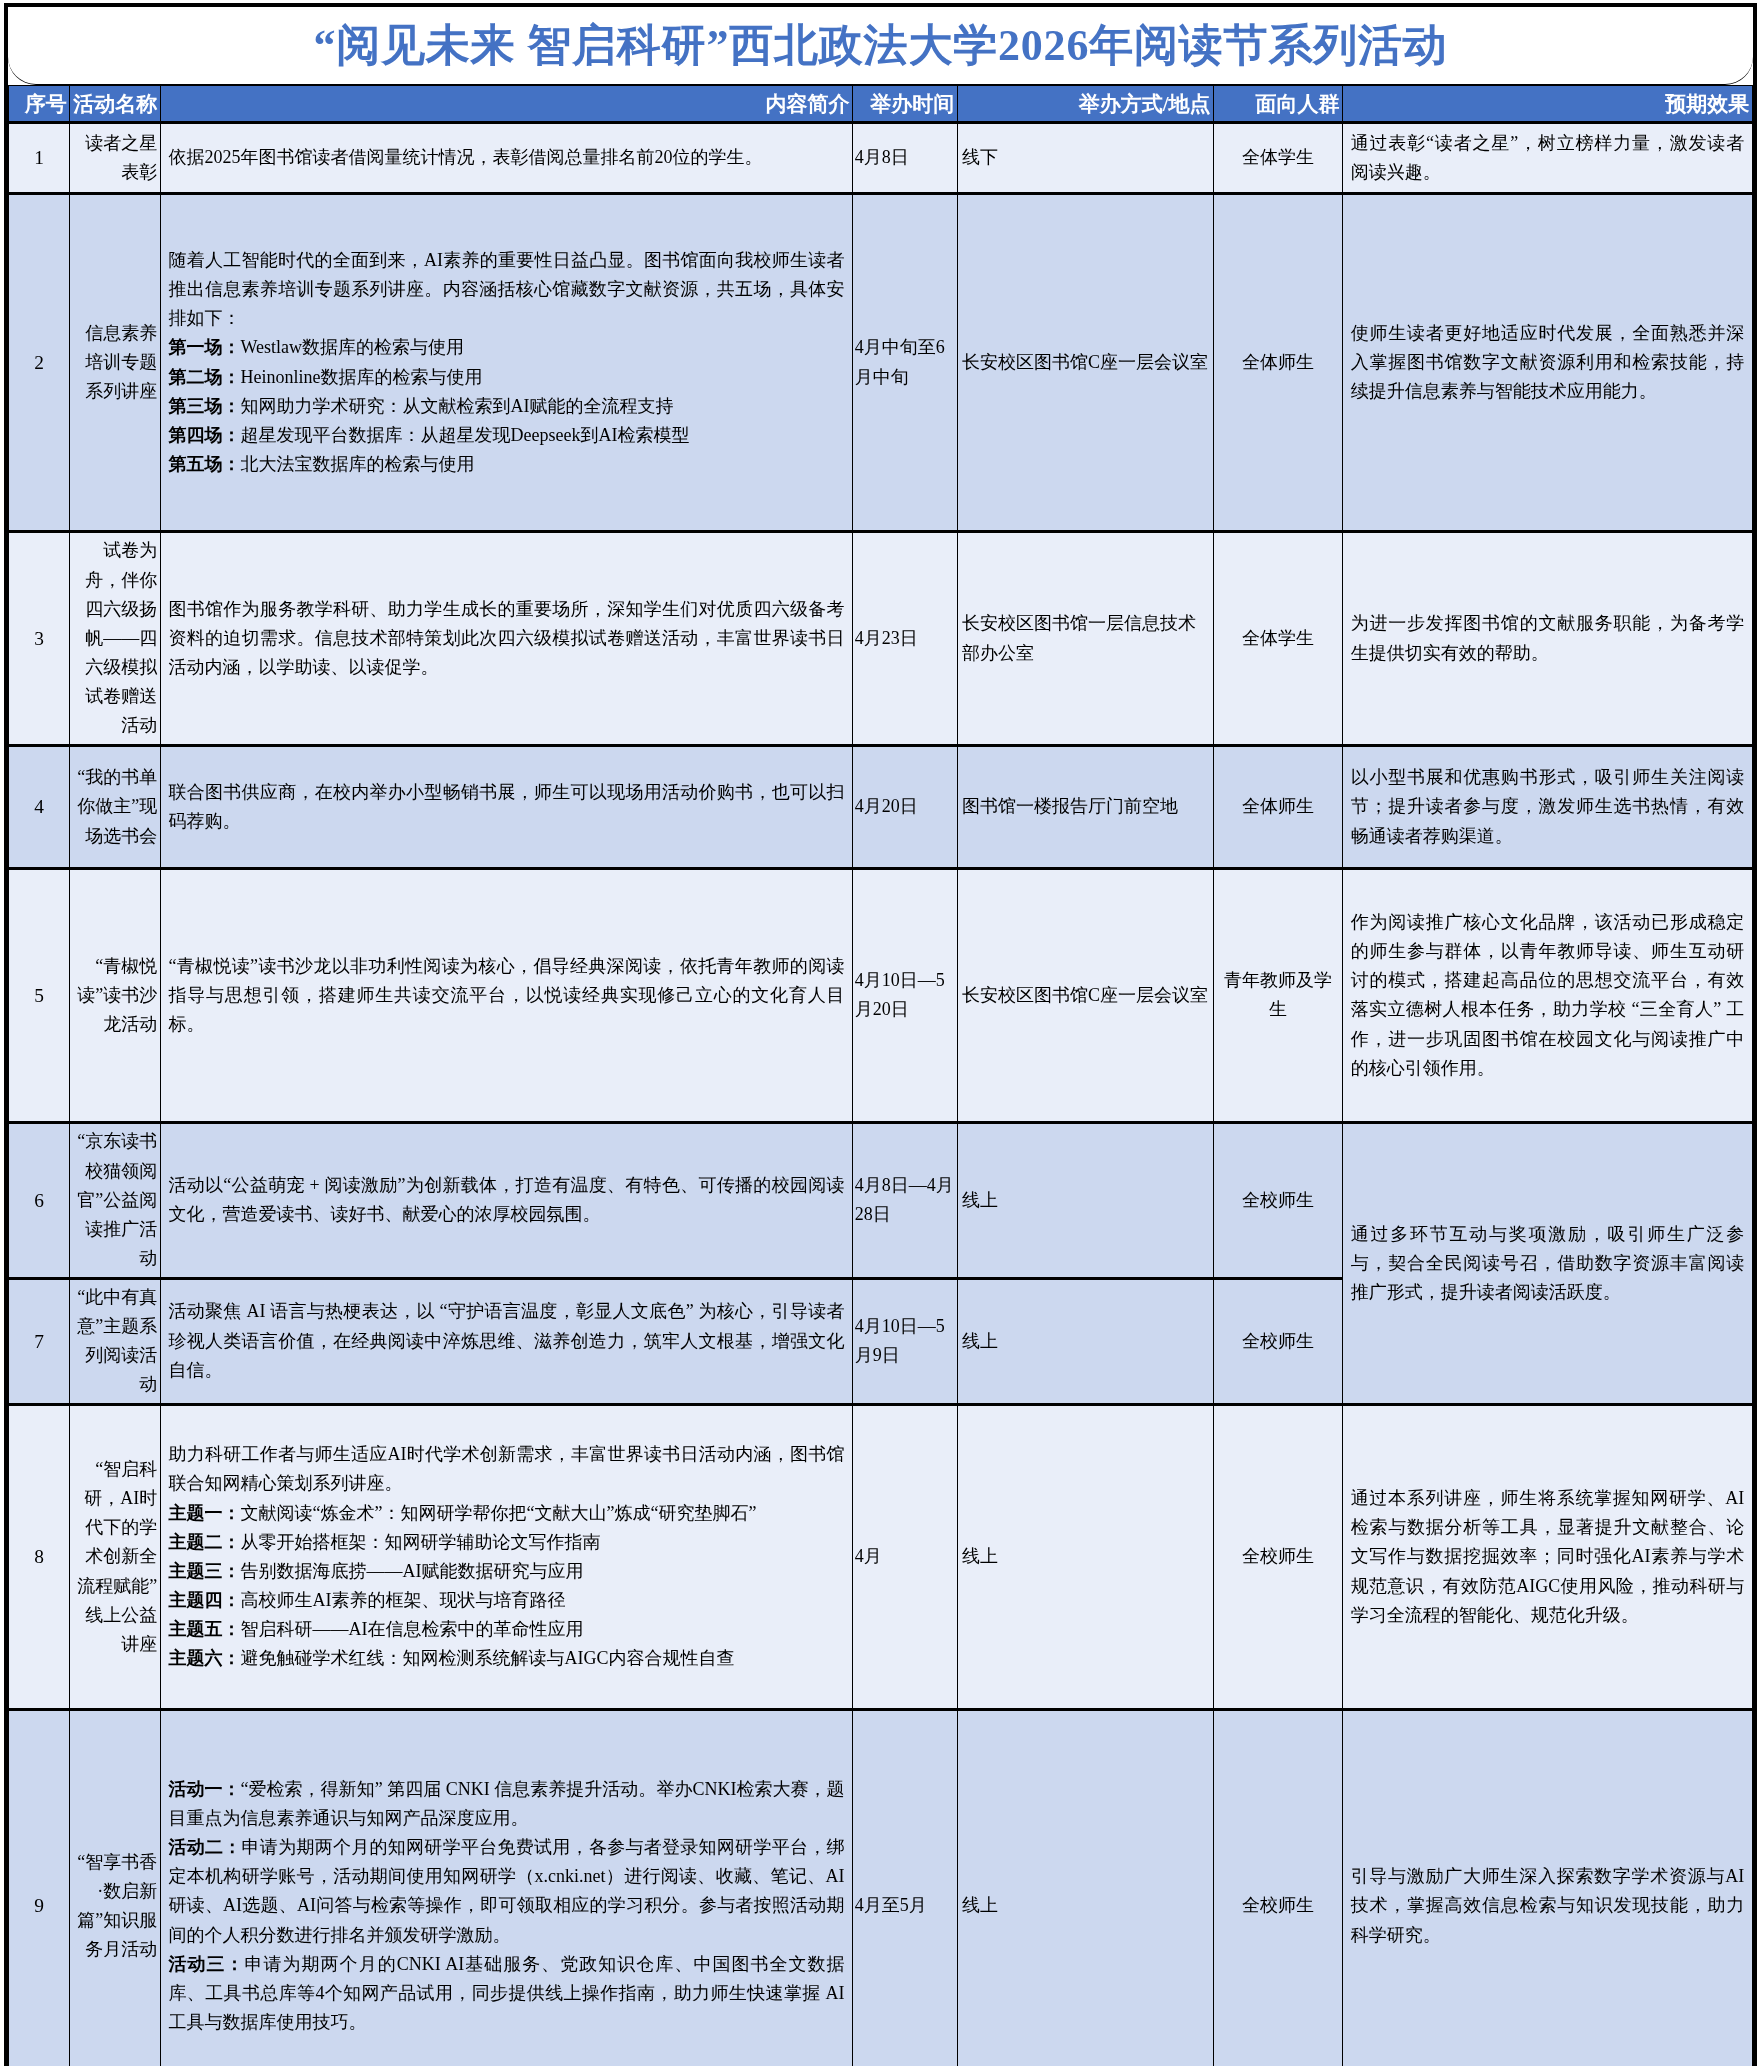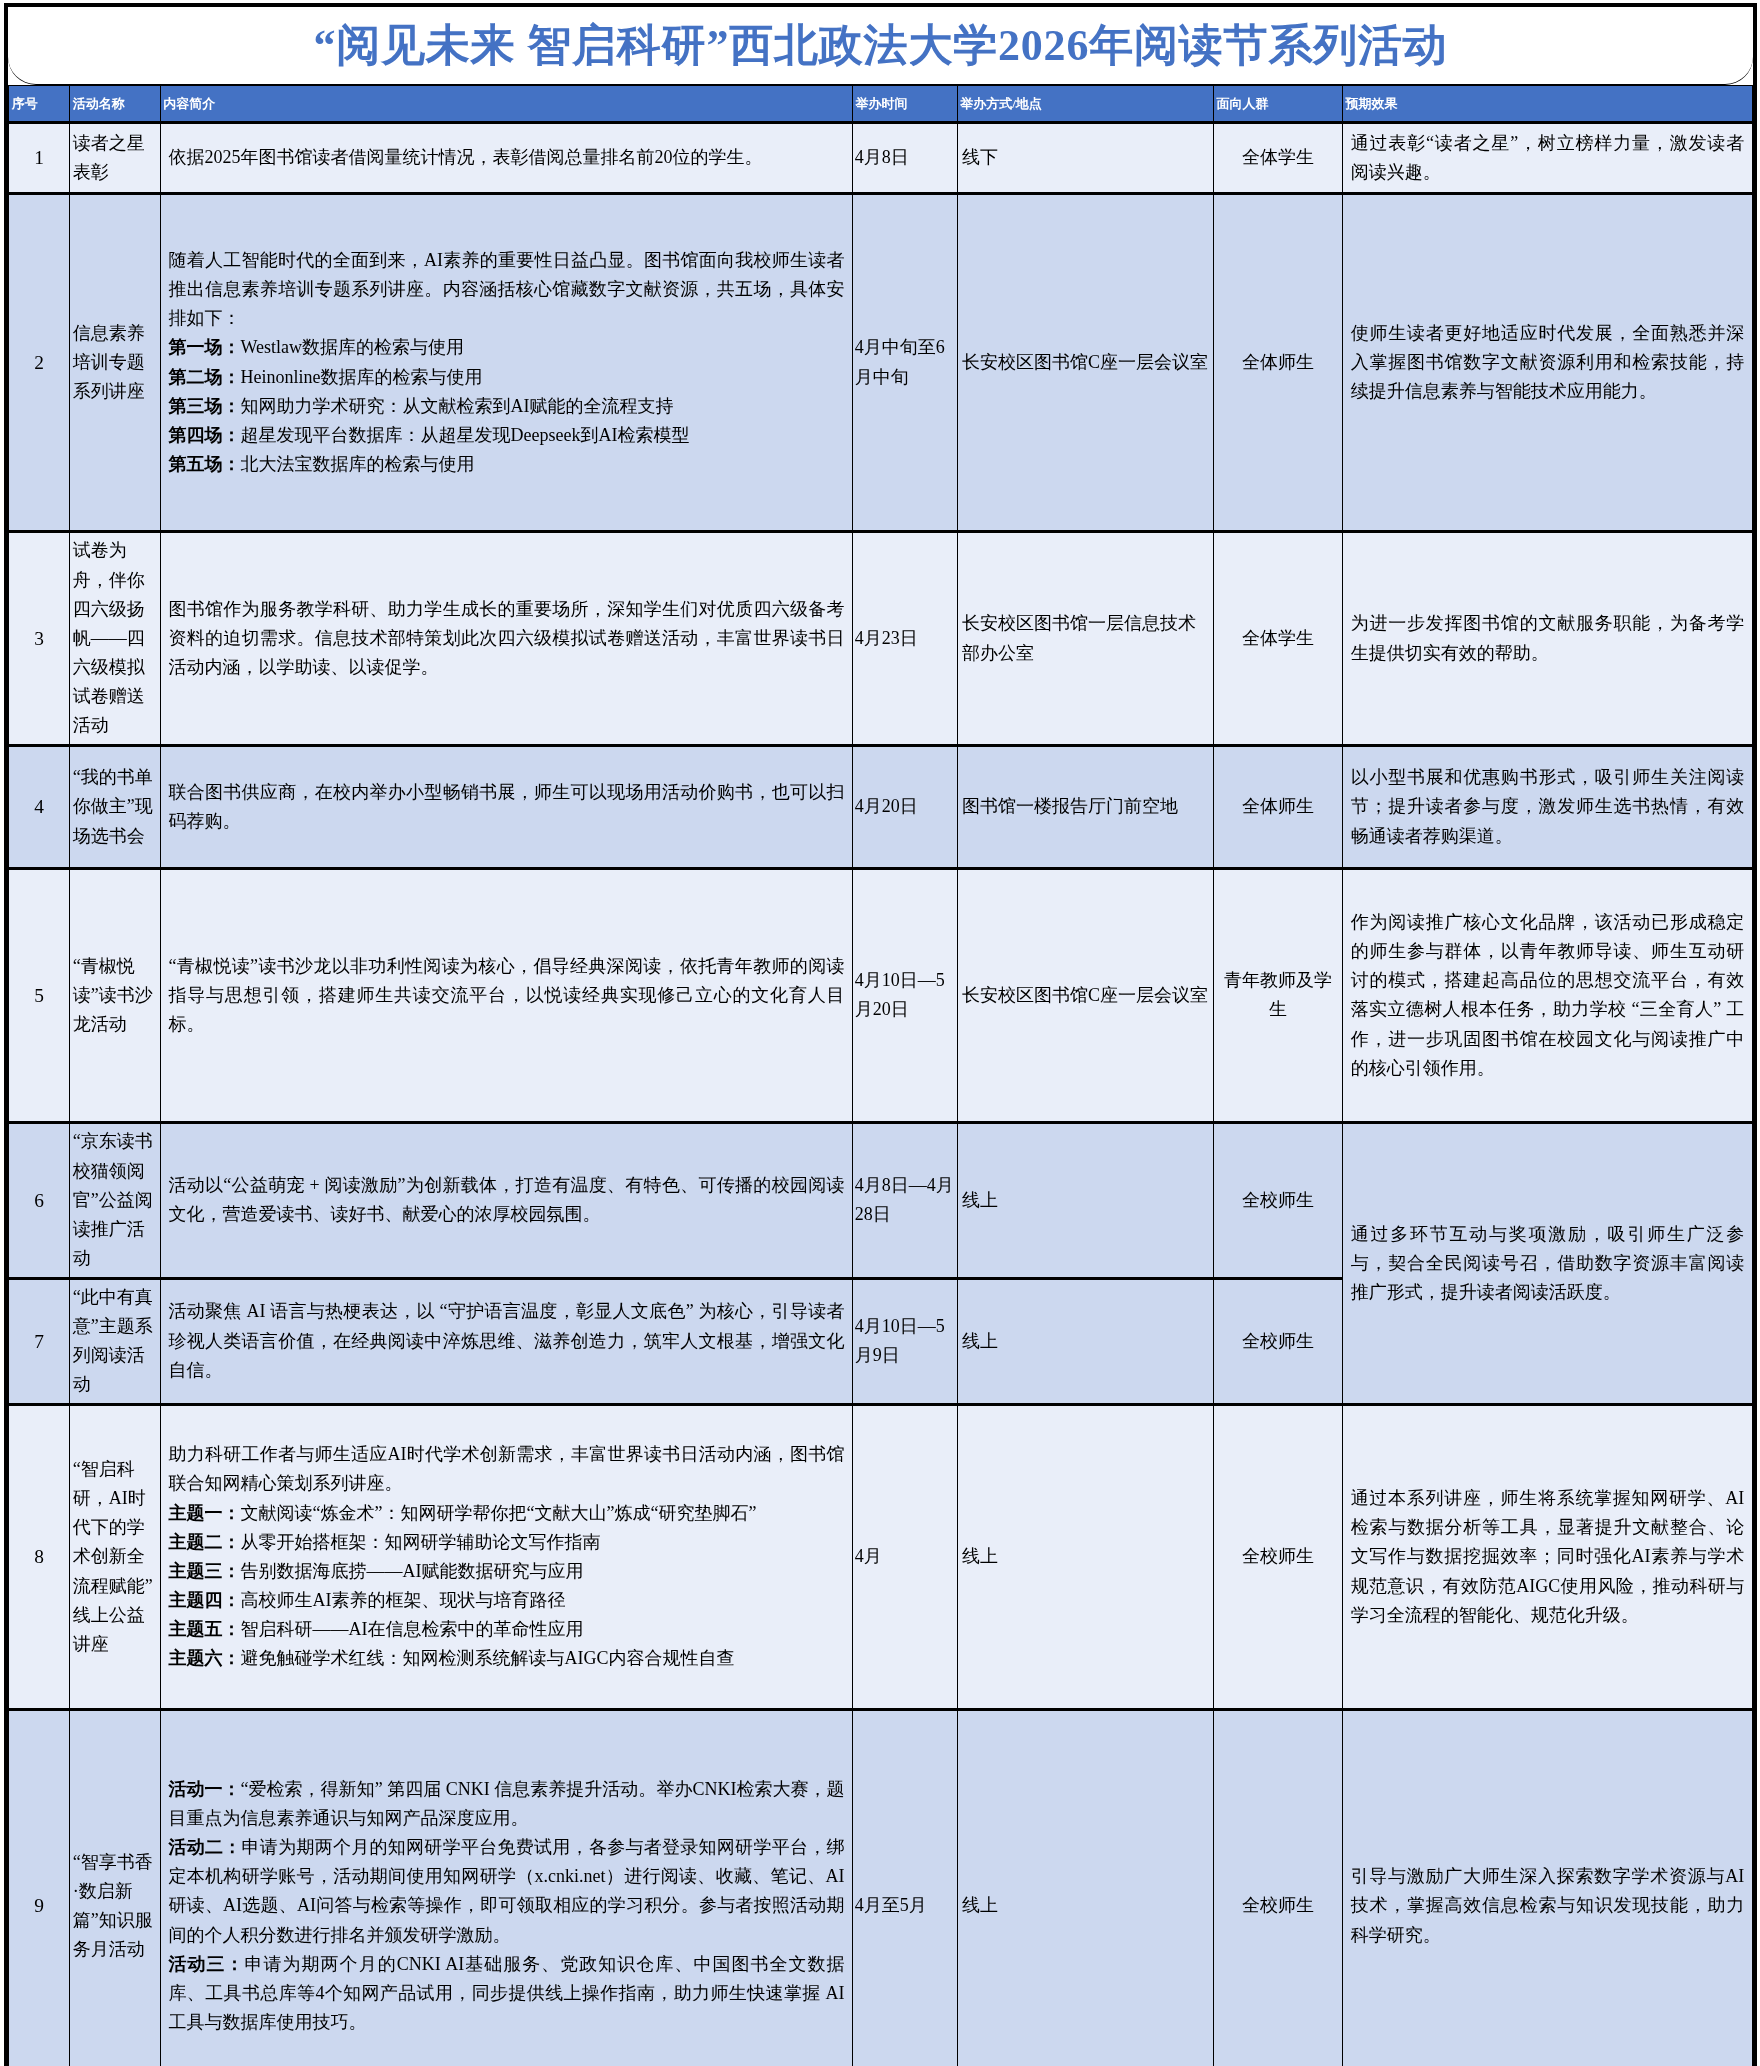--- a/index.html
+++ b/index.html
@@ -10,28 +10,28 @@
     font-size:44px;font-weight:bold;color:#4472c4;letter-spacing:0.8px;
     border-bottom:1.7px solid #000;white-space:nowrap;border-radius:28px;
   }
   table{border-collapse:collapse;width:100%;table-layout:fixed;}
   col.c1{width:3.5%;}  col.c2{width:5.2%;}  col.c3{width:39.7%;}
   col.c4{width:6.0%;}  col.c5{width:14.7%;} col.c6{width:7.4%;}
   col.c7{width:23.5%;}
   th,td{border:1.3px solid #000;vertical-align:middle;}
   tbody td{border-top-width:3px;border-bottom-width:3px;}
   thead th{
-    background:#4472c4;color:#fff;font-weight:bold;font-size:13px;
-    height:31px;padding:1.7px 2.5px;text-align:left;border-bottom-width:2.1px;
+    background:#4472c4;color:#fff;font-weight:bold;font-size:21px;
+    height:31px;padding:1.7px 2.5px;text-align:right;border-bottom-width:2.1px;
   }
   tbody{font-size:18px;line-height:1.62;}
   tbody tr{background:#e9eef9;}
   tbody tr.shaded{background:#ccd8ef;}
   td.c-no{text-align:center;font-size:19.4px;}
-  td.c-name{text-align:left;padding:3.4px 2.5px;}
+  td.c-name{text-align:right;padding:3.4px 2.5px;}
   td.c-intro{text-align:justify;padding:5px 7.6px;}
   td.c-intro p{margin:0;}
   td.c-intro b{font-weight:bold;}
   td.c-time{text-align:left;padding:1.7px 1.7px;}
   td.c-venue{text-align:left;padding:1.7px 4.2px;}
   td.c-aud{text-align:center;padding:1.7px 2.5px;margin-top:9px;}
   td.c-effect{text-align:justify;padding:5px 7.6px;}
   tr.row1{height:60px;} tr.row2{height:338px;} tr.row3{height:199px;}
   tr.row4{height:123px;} tr.row5{height:254px;} tr.row6{height:144px;}
   tr.row7{height:123px;} tr.row8{height:305px;} tr.row9{height:393px;}

